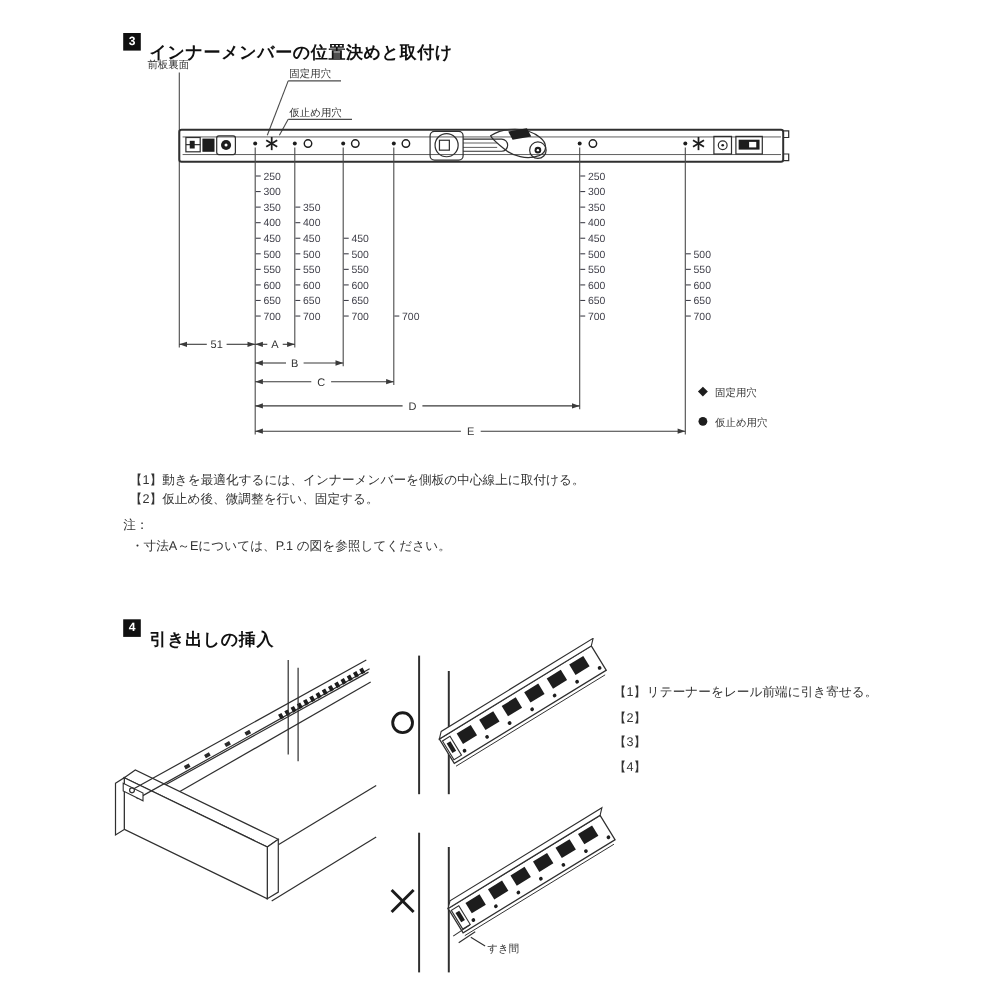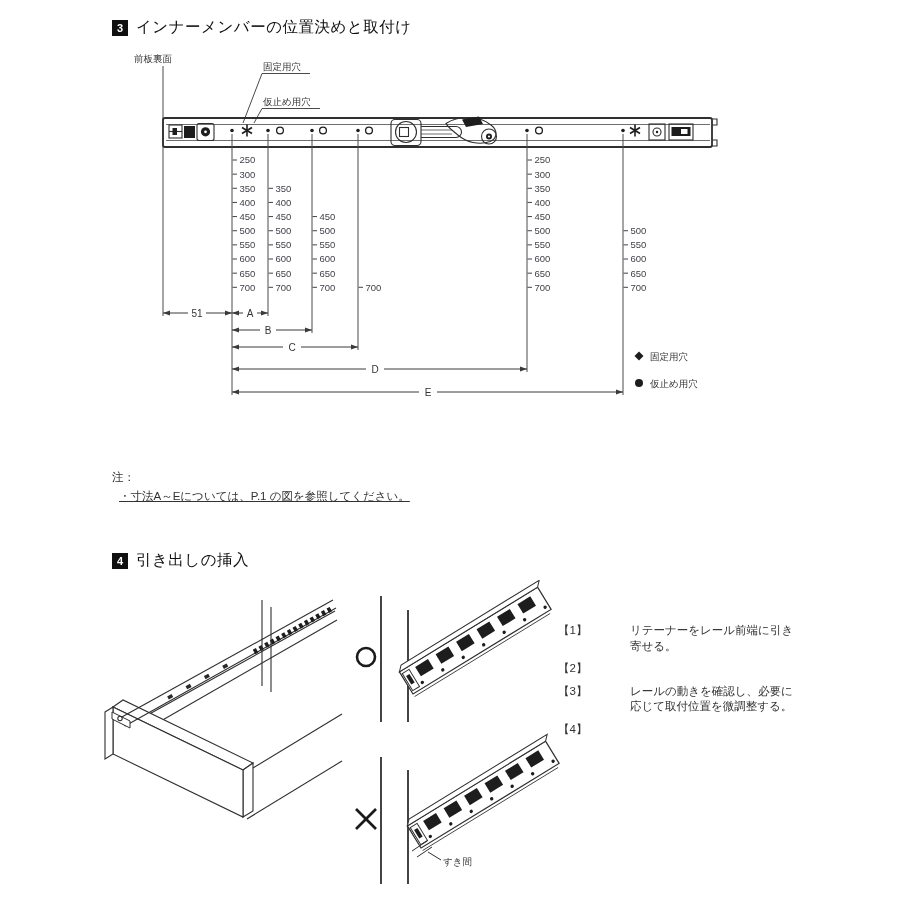--- a/index.html
+++ b/index.html
@@ -1,28 +1,28 @@
 <!DOCTYPE html>
 <html><head>
 <meta charset="utf-8">
 <style>
   html,body{margin:0;padding:0;background:#fff;}
   .page{position:relative;width:900px;height:900px;background:#fff;overflow:hidden;
         font-family:"Liberation Sans","DejaVu Sans",sans-serif;color:#2e2e2e;}
   .sec-head{position:absolute;display:flex;align-items:center;gap:8px;}
   .sec-num{width:16px;height:16px;background:#101010;color:#fff;font-size:11px;font-weight:bold;
            display:flex;align-items:center;justify-content:center;}
-  .sec-title{font-size:15.5px;font-weight:normal;color:#101010;letter-spacing:.5px;}
+  .sec-title{font-size:15.5px;font-weight:bold;color:#101010;letter-spacing:.5px;margin-top:21px;}
   .notes{position:absolute;left:118px;top:429px;width:540px;font-size:11.5px;line-height:17px;color:#333;}
   .note-head{position:absolute;left:112px;top:470px;font-size:11.5px;color:#333;}
-  .note-bullet{position:absolute;left:119px;top:489px;font-size:11.5px;color:#333;text-decoration:underline;}
+  .note-bullet{position:absolute;left:119px;top:489px;font-size:11.5px;color:#333;}
   .steps{position:absolute;left:558px;top:623px;width:246px;font-size:11.5px;line-height:15.5px;color:#333;}
   .step{display:flex;margin-bottom:7px;}
   .step-no{flex:0 0 30px;}
-  .step-text{flex:1;margin-left:42px;}
+  .step-text{flex:1;}
   svg{position:absolute;left:0;top:0;}
   .ln{stroke:#2f2f2f;stroke-width:1.1;fill:none;}
   .lnb{stroke:#2f2f2f;stroke-width:1.8;fill:none;}
   .lnt{stroke:#2f2f2f;stroke-width:0.7;fill:none;}
   .lead{stroke:#4a4a4a;stroke-width:1;fill:none;}
   .dim{stroke:#3a3a3a;stroke-width:1;fill:none;}
   .arr{fill:#3a3a3a;stroke:none;}
   .dk{fill:#1d1d1d;stroke:none;}
   .wfill{fill:#fff;}
   .dlabel{font-size:9.5px;fill:#333;}
@@ -253,20 +253,24 @@
       <circle class="dk" cx="639" cy="383" r="4"></circle>
       <text class="dlabel" x="650" y="387">仮止め用穴</text>
     </g>
   </svg>
 
   <div class="sec-head" style="left:112px;top:17px;">
     <div class="sec-num">3</div>
     <div class="sec-title">インナーメンバーの位置決めと取付け</div>
   </div>
 
+  <div class="notes">
+    <div>【1】動きを最適化するには、インナーメンバーを側板の中心線上に取付ける。</div>
+    <div>【2】仮止め後、微調整を行い、固定する。</div>
+  </div>
   <div class="note-head">注：</div>
   <div class="note-bullet">・寸法A～Eについては、P.1 の図を参照してください。</div>
 
   <div class="sec-head" style="left:112px;top:550px;">
     <div class="sec-num">4</div>
     <div class="sec-title">引き出しの挿入</div>
   </div>
 
   <svg width="620" height="320" viewBox="0 580 620 320" style="top:580px;">
     <defs>
@@ -347,20 +351,19 @@
   <div class="steps">
     <div class="step">
       <div class="step-no">【1】</div>
       <div class="step-text">リテーナーをレール前端に引き寄せる。</div>
     </div>
     <div class="step">
       <div class="step-no">【2】</div>
     </div>
     <div class="step">
       <div class="step-no">【3】</div>
-      <div class="step-text">レールの動きを確認し、必要に応じて取付位置を微調整する。</div>
     </div>
     <div class="step">
       <div class="step-no">【4】</div>
     </div>
   </div>
 
 </div>
 
 </body></html>

